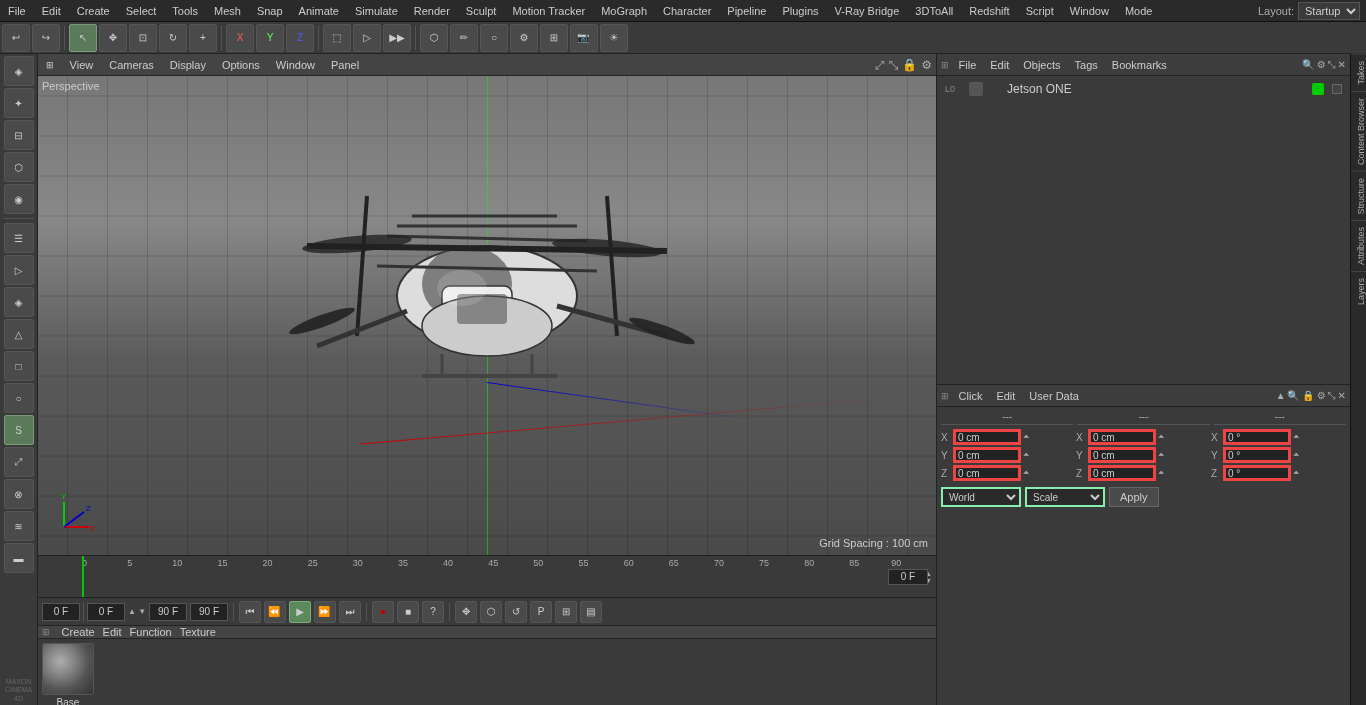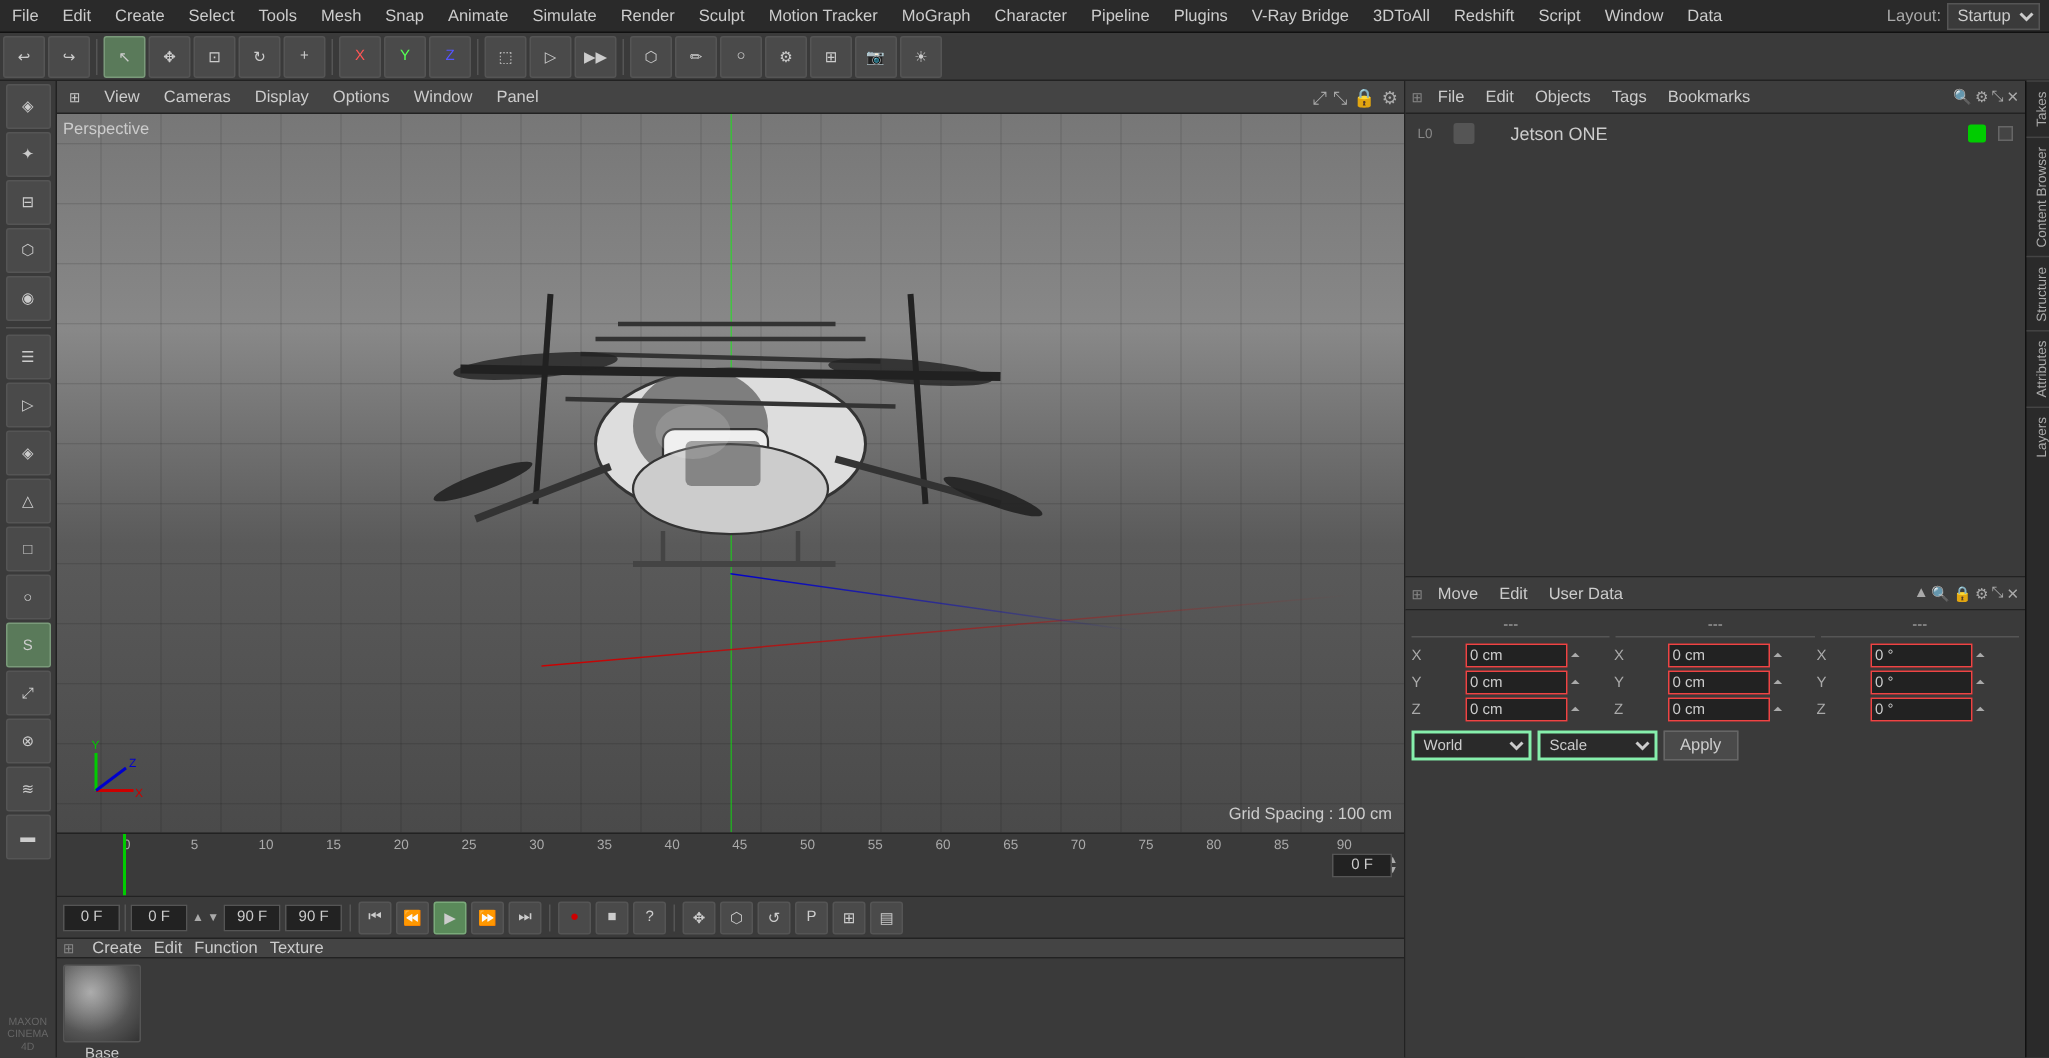--- a/index.html
+++ b/index.html
@@ -390,27 +390,26 @@
       padding: 4px;
       overflow-y: auto;
     }
     .coord-label {
       font-size: 10px;
       color: #aaa;
       width: 10px;
     }
     .coord-input {
       background: #222;
-      border: 1px solid #ef4444;
+      border: 3px solid #ef4444;
       color: #ccc;
       font-size: 10px;
       width: 68px;
       height: 16px;
       padding: 0 2px;
-      margin-left: 24px;
     }
     .coord-arrow {
       font-size: 8px;
       color: #aaa;
       cursor: pointer;
     }
 
     
     .dropdown-row {
       display: flex;
@@ -483,21 +482,21 @@
   <div class="menu-item">Motion Tracker</div>
   <div class="menu-item">MoGraph</div>
   <div class="menu-item">Character</div>
   <div class="menu-item">Pipeline</div>
   <div class="menu-item">Plugins</div>
   <div class="menu-item">V-Ray Bridge</div>
   <div class="menu-item">3DToAll</div>
   <div class="menu-item">Redshift</div>
   <div class="menu-item">Script</div>
   <div class="menu-item">Window</div>
-  <div class="menu-item">Data</div>
+  <div class="menu-item">Mode</div>
   <div class="layout-selector">
     <span class="layout-label">Layout:</span>
     <select class="layout-select">
       <option>Startup</option>
     </select>
   </div>
 </div>
 
 <div class="toolbar">
   <div class="toolbar-btn">
@@ -851,21 +850,21 @@
             <span class="object-name">Jetson ONE</span>
             <div style="width:12px;height:12px;background:#00cc00;border-radius:2px;margin-left:auto;"></div>
             <div style="width:10px;height:10px;background:#444;border:1px solid #666;margin-left:4px;"></div>
           </div>
         </div>
       </div>
 
       <div class="attributes-panel">
         <div class="attributes-toolbar">
           <div style="font-size:9px;color:#888;margin-right:2px;">⊞</div>
-          <div class="objects-menu-item">Move</div>
+          <div class="objects-menu-item">Click</div>
           <div class="objects-menu-item">Edit</div>
           <div class="objects-menu-item">User Data</div>
           <div style="margin-left:auto;display:flex;gap:2px;">
             <span style="font-size:10px;color:#aaa;">▲</span>
             <span style="font-size:10px;color:#aaa;">🔍</span>
             <span style="font-size:10px;color:#aaa;">🔒</span>
             <span style="font-size:10px;color:#aaa;">⚙</span>
             <span style="font-size:10px;color:#aaa;">⤡</span>
             <span style="font-size:10px;color:#aaa;">✕</span>
           </div>

